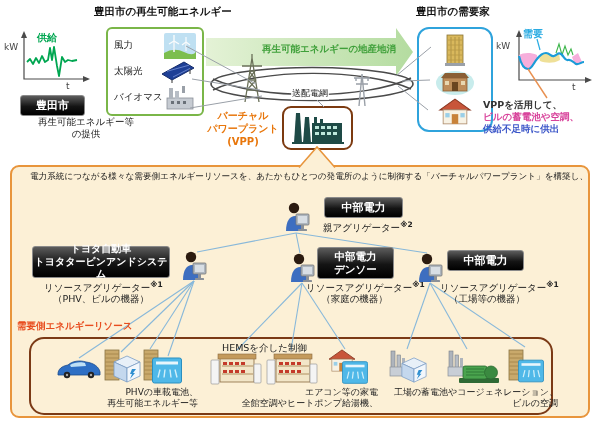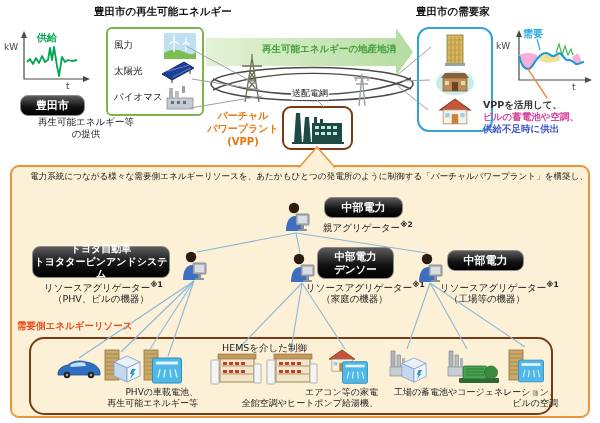--- a/index.html
+++ b/index.html
@@ -2,21 +2,21 @@
 <html><head>
 <meta charset="utf-8">
 <style>
   html,body{margin:0;padding:0;background:#fff;}
   #app{position:relative;width:600px;height:423px;background:#fff;overflow:hidden;
        font-family:"DejaVu Sans","Liberation Sans",sans-serif;color:#222;}
   .t{position:absolute;white-space:nowrap;z-index:3;}
   .title{font-size:10.5px;font-weight:bold;color:#111;}
   .badge{position:absolute;display:flex;flex-direction:column;align-items:center;justify-content:center;
          background:linear-gradient(180deg,#5c5c5c,#141414 55%,#000);color:#fff;font-weight:bold;
-         border:1px solid #8a8a8a;border-radius:8px;text-align:center;z-index:3;line-height:1.25;}
+         border:1px solid #8a8a8a;border-radius:3px;text-align:center;z-index:3;line-height:1.25;}
   .icon{position:absolute;z-index:3;}
   .role{position:absolute;font-size:9.5px;color:#222;white-space:nowrap;z-index:3;}
   .role sup{font-size:7.5px;font-weight:bold;}
   .scope{position:absolute;font-size:9.5px;color:#222;text-align:center;white-space:nowrap;z-index:3;}
   .glabel{position:absolute;font-size:9px;color:#222;text-align:right;line-height:11px;z-index:3;}
   .box{position:absolute;background:#fff;z-index:1;}
   #green-box{left:106px;top:27px;width:98px;height:89px;border:2.5px solid #7AB648;border-radius:6px;
              display:flex;flex-direction:column;justify-content:space-around;padding:3px 6px;box-sizing:border-box;}
   .src-row{display:flex;align-items:center;justify-content:space-between;}
   .src-label{font-size:9.5px;color:#222;}

